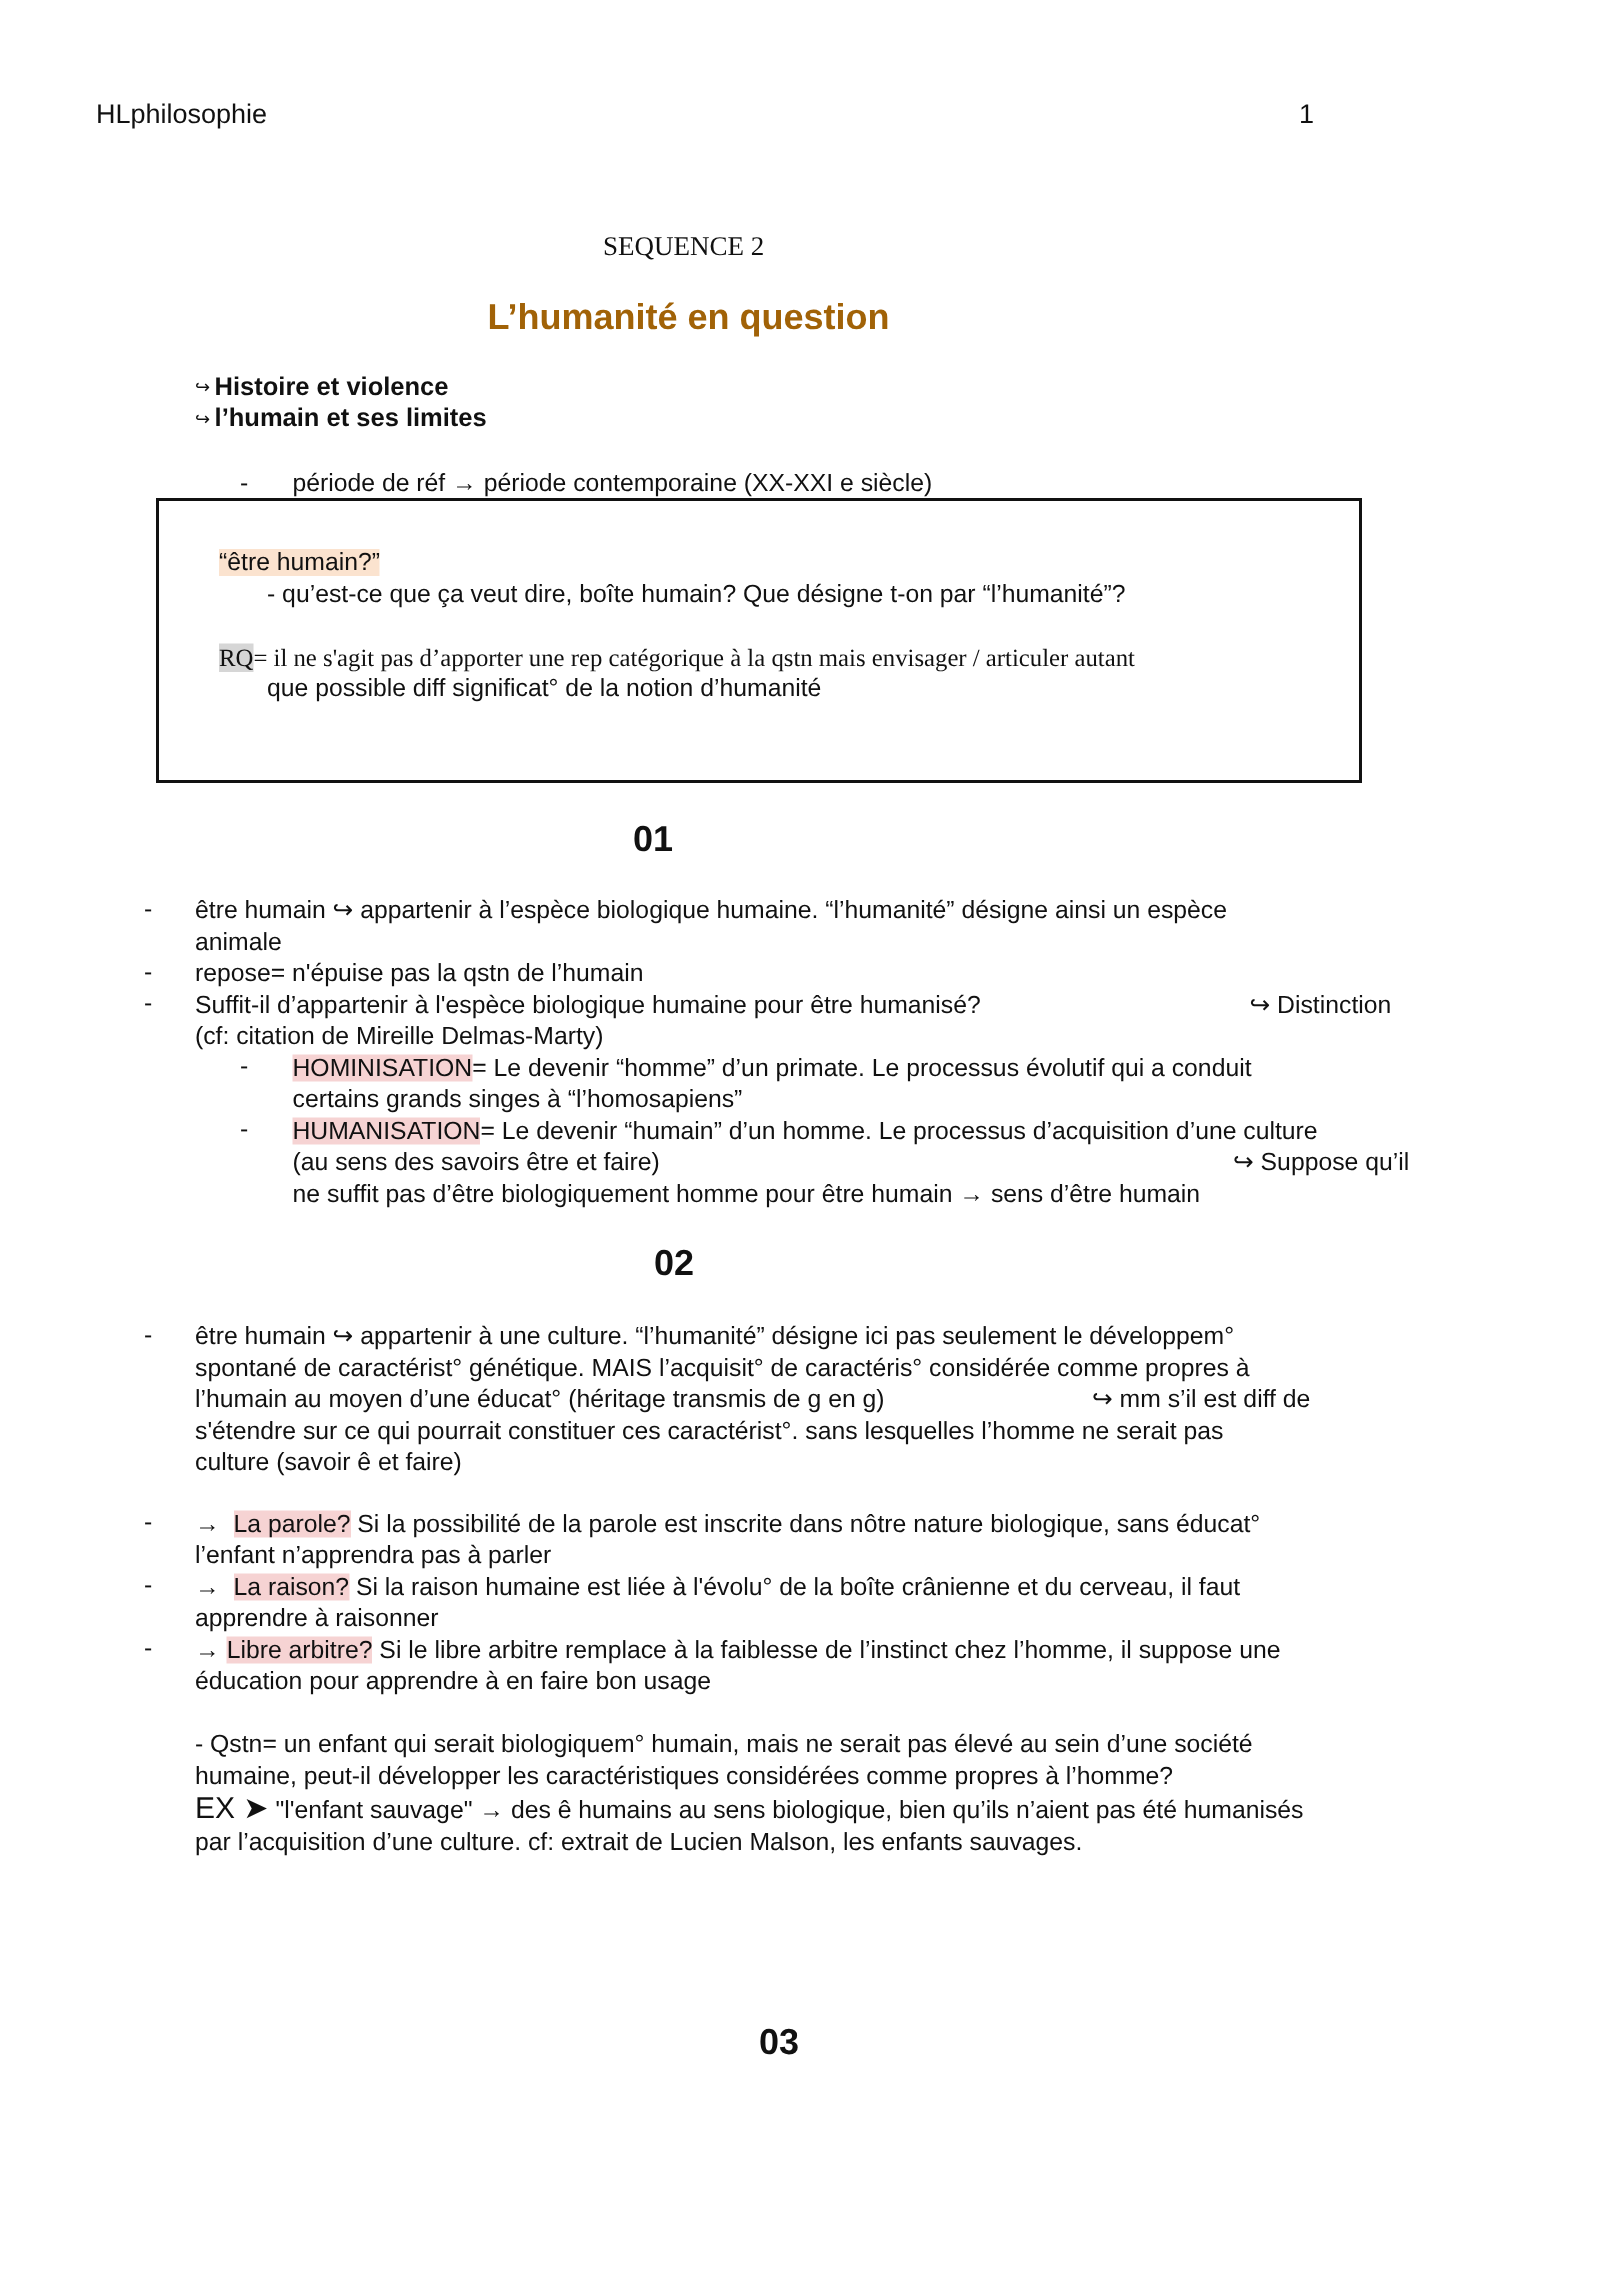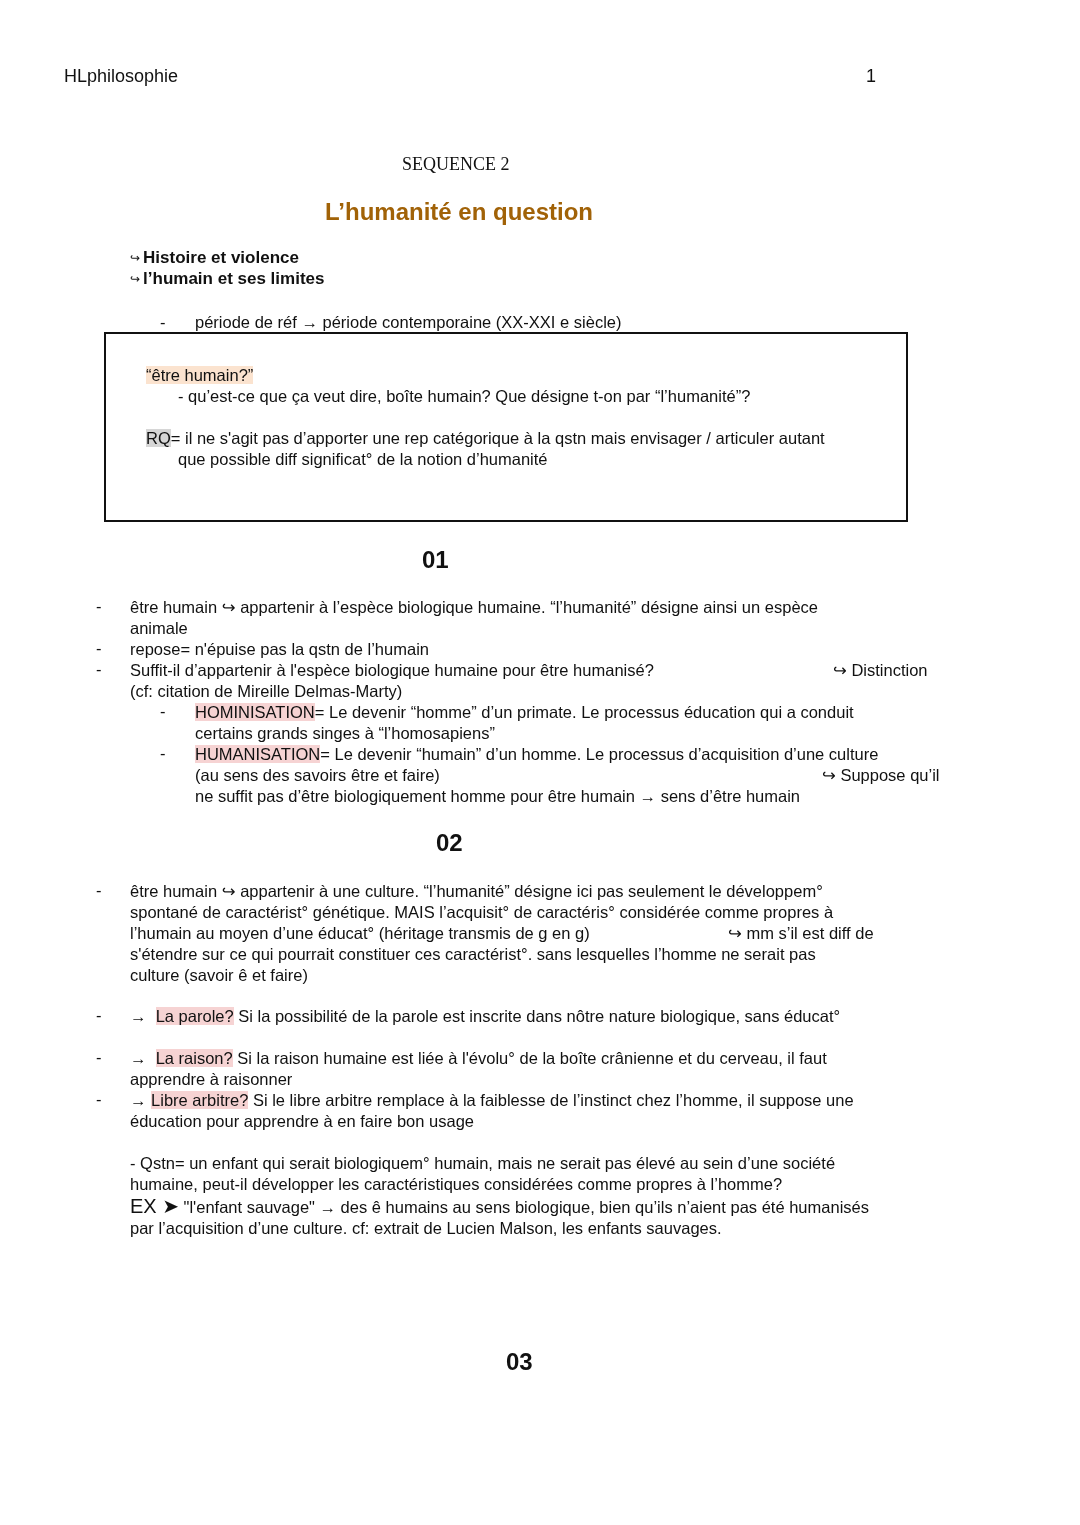--- a/index.html
+++ b/index.html
@@ -39,42 +39,42 @@
 <div class="abs topic" style="top:269px;">
   <span class="arr">↪</span><span>l’humain et ses limites</span>
 </div>
 
 <div class="abs line" style="top:312px; left:160px;">-</div>
 <div class="abs line" style="top:312px; left:195px;">période de réf → période contemporaine (XX-XXI e siècle)</div>
 
 <div class="box"></div>
 <div class="abs line" style="top:365px; left:146px;"><span class="hl-peach">“être humain?”</span></div>
 <div class="abs line" style="top:386px; left:178px;">- qu’est-ce que ça veut dire, boîte humain? Que désigne t-on par “l’humanité”?</div>
-<div class="abs line" style="top:428px; left:146px;"><span class="hl-gray">RQ</span><span>= il ne s'agit pas d’apporter une rep catégorique à la qstn mais envisager / articuler autant</span></div>
+<div class="abs line" style="top:428px; left:146px;font-family:Liberation Serif, serif;"><span class="hl-gray">RQ</span><span>= il ne s'agit pas d’apporter une rep catégorique à la qstn mais envisager / articuler autant</span></div>
 <div class="abs line" style="top:449px; left:178px;">que possible diff significat° de la notion d’humanité</div>
 
 <div class="abs secnum" style="top:546px; left:422px;">01</div>
 
 <div class="dash" style="top:597px;">-</div>
 <div class="para" style="top:597px;">
   <div>être humain ↪ appartenir à l’espèce biologique humaine. “l’humanité” désigne ainsi un espèce</div>
   <div>animale</div>
 </div>
 <div class="dash" style="top:639px;">-</div>
 <div class="para" style="top:639px;">repose= n'épuise pas la qstn de l’humain</div>
 <div class="dash" style="top:660px;">-</div>
 <div class="para" style="top:660px;">
   <div>Suffit-il d’appartenir à l'espèce biologique humaine pour être humanisé?</div>
   <div>(cf: citation de Mireille Delmas-Marty)</div>
 </div>
 <div class="abs line" style="top:660px; left:833px;">↪ Distinction</div>
 
 <div class="dash2" style="top:702px;">-</div>
 <div class="sub" style="top:702px;">
-  <div><span class="hl-pink">HOMINISATION</span><span>= Le devenir “homme” d’un primate. Le processus éducation qui a conduit</span></div>
+  <div><span class="hl-pink">HOMINISATION</span><span>= Le devenir “homme” d’un primate. Le processus évolutif qui a conduit</span></div>
   <div>certains grands singes à “l’homosapiens”</div>
 </div>
 <div class="dash2" style="top:744px;">-</div>
 <div class="sub" style="top:744px;">
   <div><span class="hl-pink">HUMANISATION</span><span>= Le devenir “humain” d’un homme. Le processus d’acquisition d’une culture</span></div>
   <div>(au sens des savoirs être et faire)</div>
   <div>ne suffit pas d’être biologiquement homme pour être humain → sens d’être humain</div>
 </div>
 <div class="abs line" style="top:765px; left:822px;">↪ Suppose qu’il</div>
 
@@ -86,20 +86,21 @@
   <div>spontané de caractérist° génétique. MAIS l’acquisit° de caractéris° considérée comme propres à</div>
   <div>l’humain au moyen d’une éducat° (héritage transmis de g en g)</div>
   <div>s'étendre sur ce qui pourrait constituer ces caractérist°. sans lesquelles l’homme ne serait pas</div>
   <div>culture (savoir ê et faire)</div>
 </div>
 <div class="abs line" style="top:923px; left:728px;">↪ mm s’il est diff de</div>
 
 <div class="dash" style="top:1006px;">-</div>
 <div class="para" style="top:1006px;">
   <div><span>→</span>&nbsp; <span class="hl-pink">La parole?</span><span> Si la possibilité de la parole est inscrite dans nôtre nature biologique, sans éducat°</span></div>
+  <div>l’enfant n’apprendra pas à parler</div>
 </div>
 <div class="dash" style="top:1048px;">-</div>
 <div class="para" style="top:1048px;">
   <div><span>→</span>&nbsp; <span class="hl-pink">La raison?</span><span> Si la raison humaine est liée à l'évolu° de la boîte crânienne et du cerveau, il faut</span></div>
   <div>apprendre à raisonner</div>
 </div>
 <div class="dash" style="top:1090px;">-</div>
 <div class="para" style="top:1090px;">
   <div><span>→</span> <span class="hl-pink">Libre arbitre?</span><span> Si le libre arbitre remplace à la faiblesse de l’instinct chez l’homme, il suppose une</span></div>
   <div>éducation pour apprendre à en faire bon usage</div>

